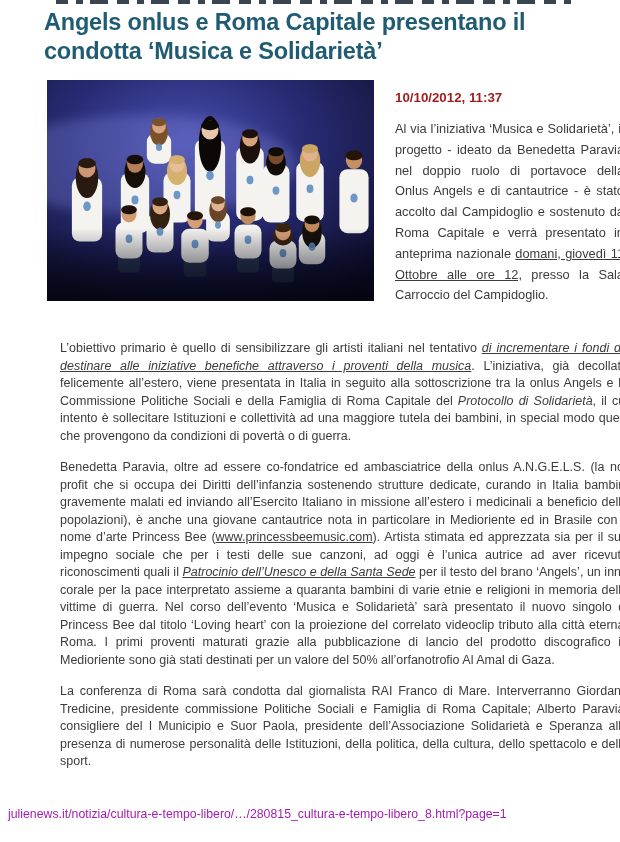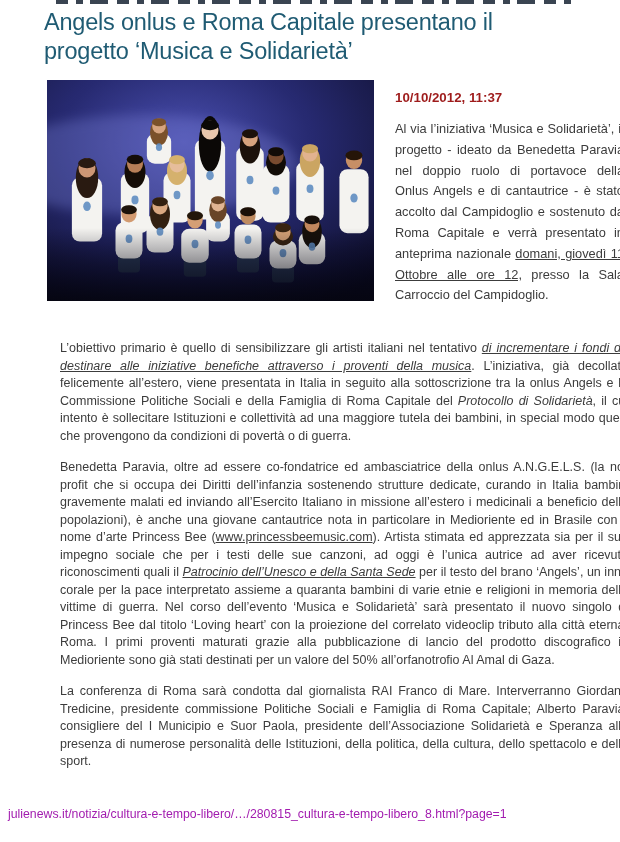--- a/index.html
+++ b/index.html
@@ -5,21 +5,21 @@
   html,body{margin:0;padding:0;background:#ffffff;}
   #page{position:relative;width:620px;height:842px;background:#ffffff;overflow:hidden;
         font-family:"Liberation Sans","DejaVu Sans",sans-serif;color:#3c3c3c;}
 
   
   #top-sliver{position:absolute;left:56px;top:0;width:519px;height:4px;opacity:.88;
     background:repeating-linear-gradient(90deg,#1f2b3a 0 12px,transparent 12px 20px,
                #1f2b3a 20px 27px,transparent 27px 34px,#1f2b3a 34px 52px,transparent 52px 61px);}
 
   h1#headline{position:absolute;left:44px;top:8px;width:560px;margin:0;
-    font-size:23.5px;line-height:28.5px;font-weight:normal;color:#1f5b73;letter-spacing:-0.2px;}
+    font-size:23.5px;line-height:28.5px;font-weight:bold;color:#1f5b73;letter-spacing:-0.2px;}
   .tline{display:block;}
 
   #photo{position:absolute;left:47px;top:80px;width:327px;height:221px;overflow:hidden;background:#14143a;}
   #photo svg{display:block;width:100%;height:100%;filter:blur(.45px) saturate(.95);}
 
   #sidecol{position:absolute;left:383px;top:90px;width:229px;margin-left:12px;}
   #date{font-weight:bold;color:#9e1b1b;font-size:13.3px;line-height:16px;}
   #lead{margin:13px 0 0;font-size:12.8px;line-height:20.8px;text-align:justify;}
 
   #bodycol{position:absolute;left:44px;top:340px;width:568px;margin-left:16px;}
@@ -33,21 +33,21 @@
 </style>
 </head>
 <body>
 
 <div id="page">
 
   <div id="top-sliver"></div>
 
   <h1 id="headline">
     <span class="tline">Angels onlus e Roma Capitale presentano il</span>
-    <span class="tline">progetto ‘Musica e Solidarietà’</span>
+    <span class="tline">condotta ‘Musica e Solidarietà’</span>
   </h1>
 
   <div id="photo" title="Group photo: singer and fifteen children in white ANGELS t-shirts on dark blue studio background">
     <svg id="photo-svg" viewBox="0 0 327 221" xmlns="http://www.w3.org/2000/svg" preserveAspectRatio="none">
       <defs>
         <radialGradient id="pg-bg" cx="42%" cy="28%" r="85%">
           <stop offset="0" stop-color="#4a4fb4"></stop>
           <stop offset="0.45" stop-color="#272a75"></stop>
           <stop offset="1" stop-color="#0d0d28"></stop>
         </radialGradient>

